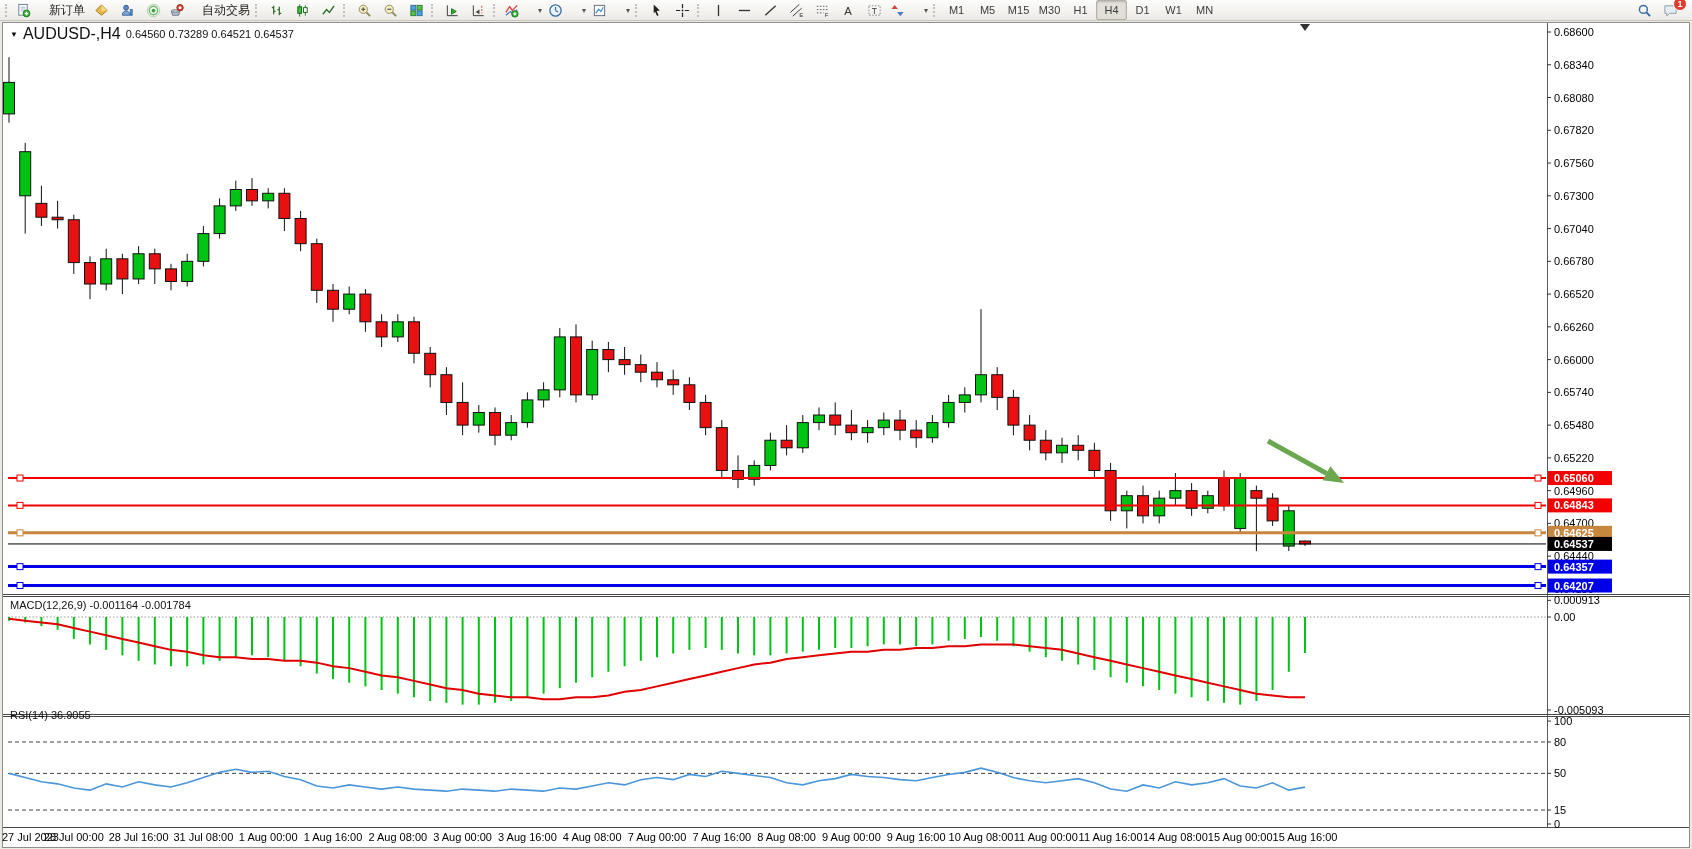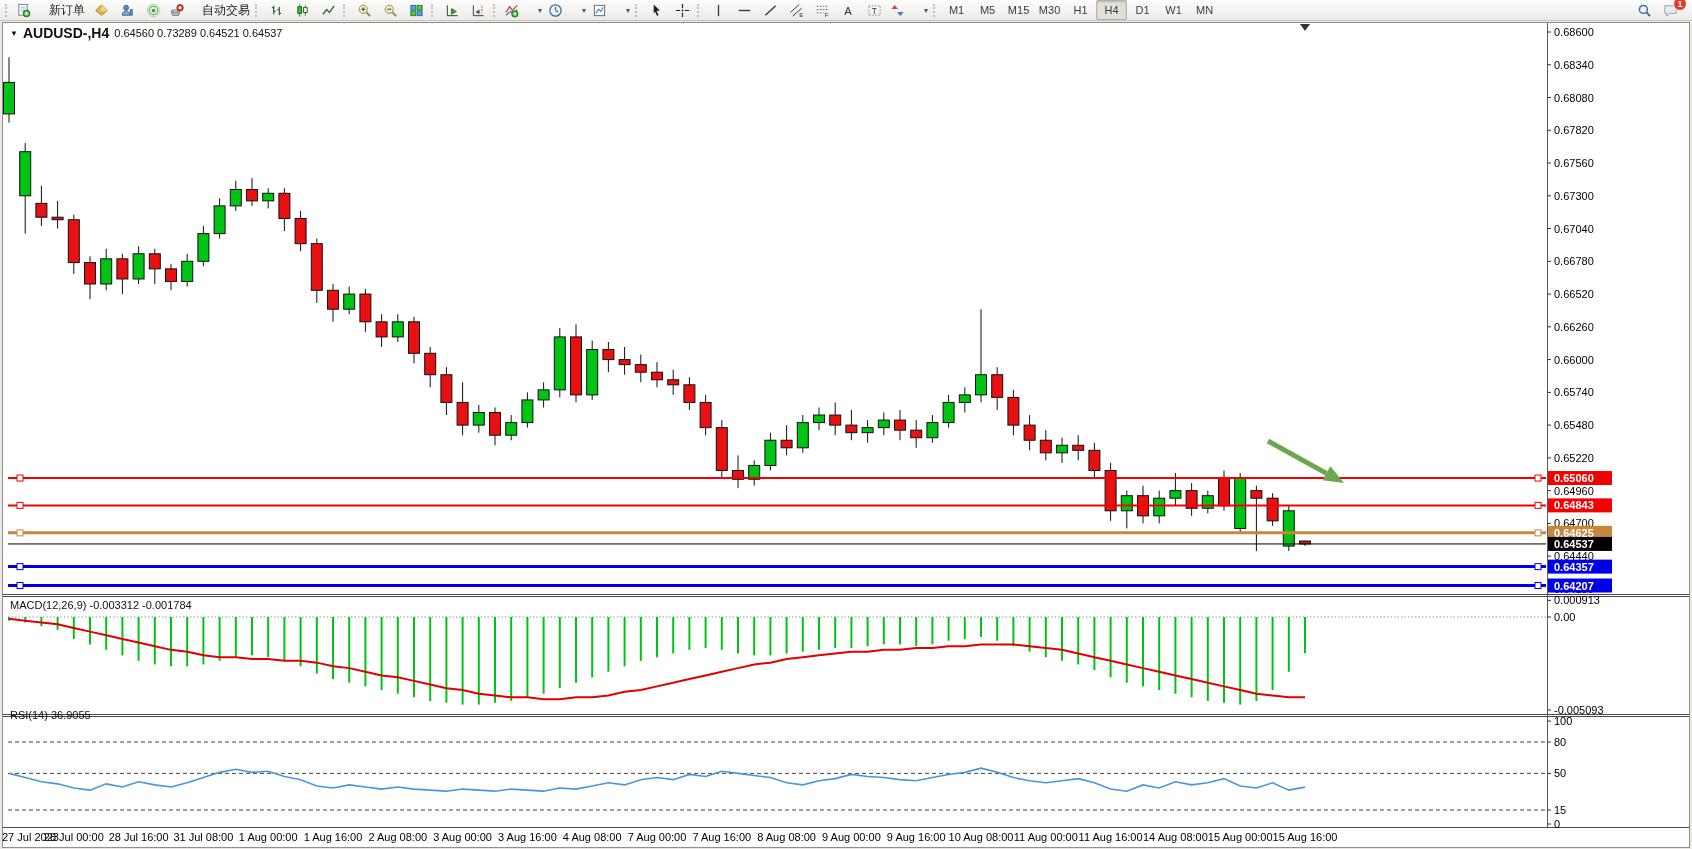--- a/index.html
+++ b/index.html
@@ -19,21 +19,21 @@
   .ic{width:15px;height:15px;display:block}
   .tb-right{margin-left:auto;display:flex;align-items:center}
   .badge{position:absolute;top:-4px;right:-5px;background:#e23b2e;color:#fff;font-size:9px;
       font-weight:bold;border-radius:7px;min-width:12px;height:12px;line-height:12px;
       text-align:center;border:1px solid #fff}
   
   #chart{position:absolute;top:0;left:0;z-index:1}
   .ovl{position:absolute;z-index:5;font-size:11px;color:#111}
   .title{top:25px;left:10px;display:flex;align-items:center;gap:5px}
   .title .tri{font-size:8px;color:#111}
-  .title b{font-weight:bold;font-size:14px}
+  .title b{font-weight:normal;font-size:16px}
   .ind-lbl{font-size:11px;color:#111}
   svg text{font-family:"Liberation Sans",sans-serif}
 </style>
 </head>
 <body>
 
 <div class="toolbar">
   <span class="drag"></span>
 
   <span class="tb">
@@ -643,14 +643,14 @@
       <text x="1240.2" y="841" font-size="11" fill="#000" text-anchor="middle">15 Aug 00:00</text>
       <text x="1305" y="841" font-size="11" fill="#000" text-anchor="middle">15 Aug 16:00</text>
     </g>
   </svg>
 
 <div class="ovl title">
   <span class="tri">▼</span>
   <b>AUDUSD-,H4</b>
   <span>0.64560 0.73289 0.64521 0.64537</span>
 </div>
-<div class="ovl ind-lbl" style="top:599px;left:10px">MACD(12,26,9) -0.003312 -0.001784</div>
+<div class="ovl ind-lbl" style="top:599px;left:10px">MACD(12,26,9) -0.001164 -0.001784</div>
 <div class="ovl ind-lbl" style="top:709px;left:10px">RSI(14) 36.9055</div>
 
 </body></html>

